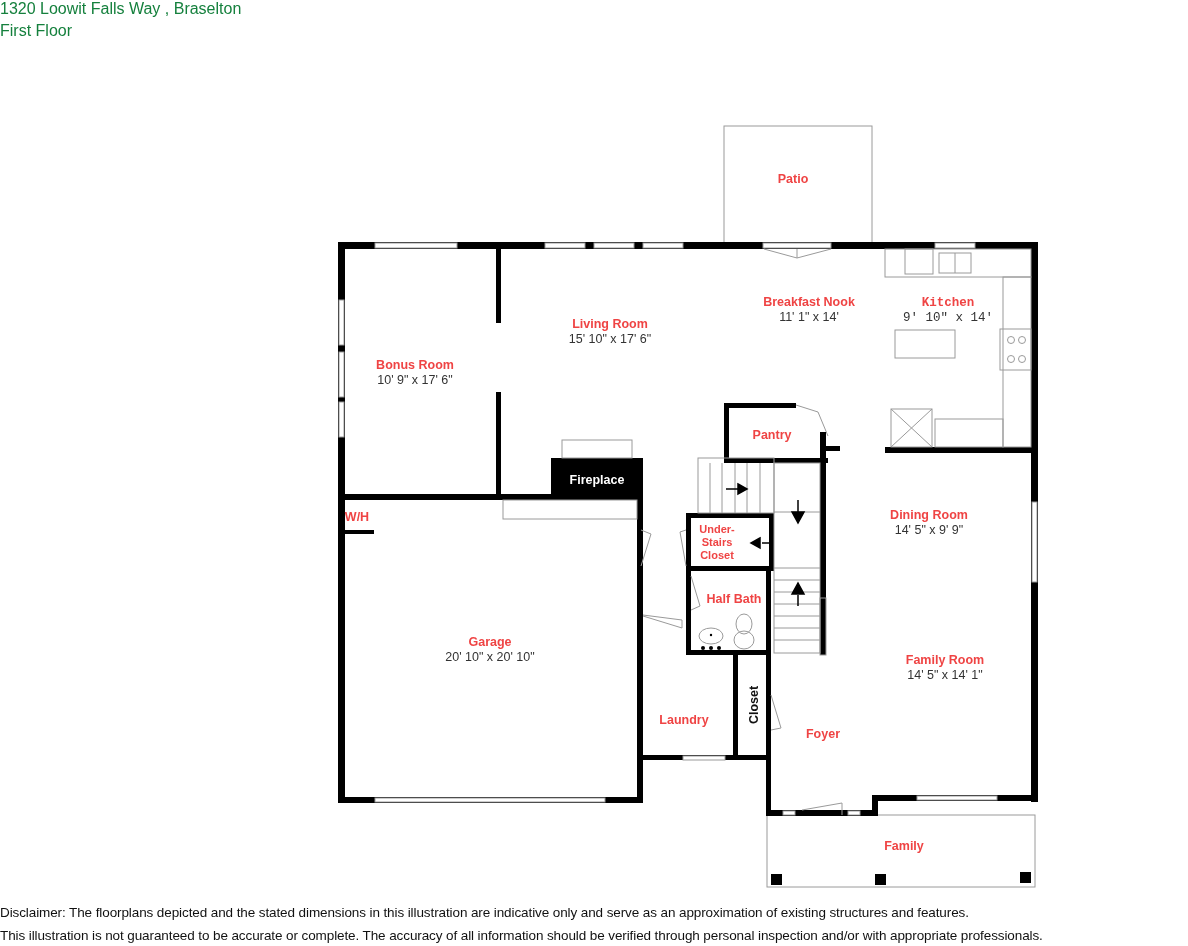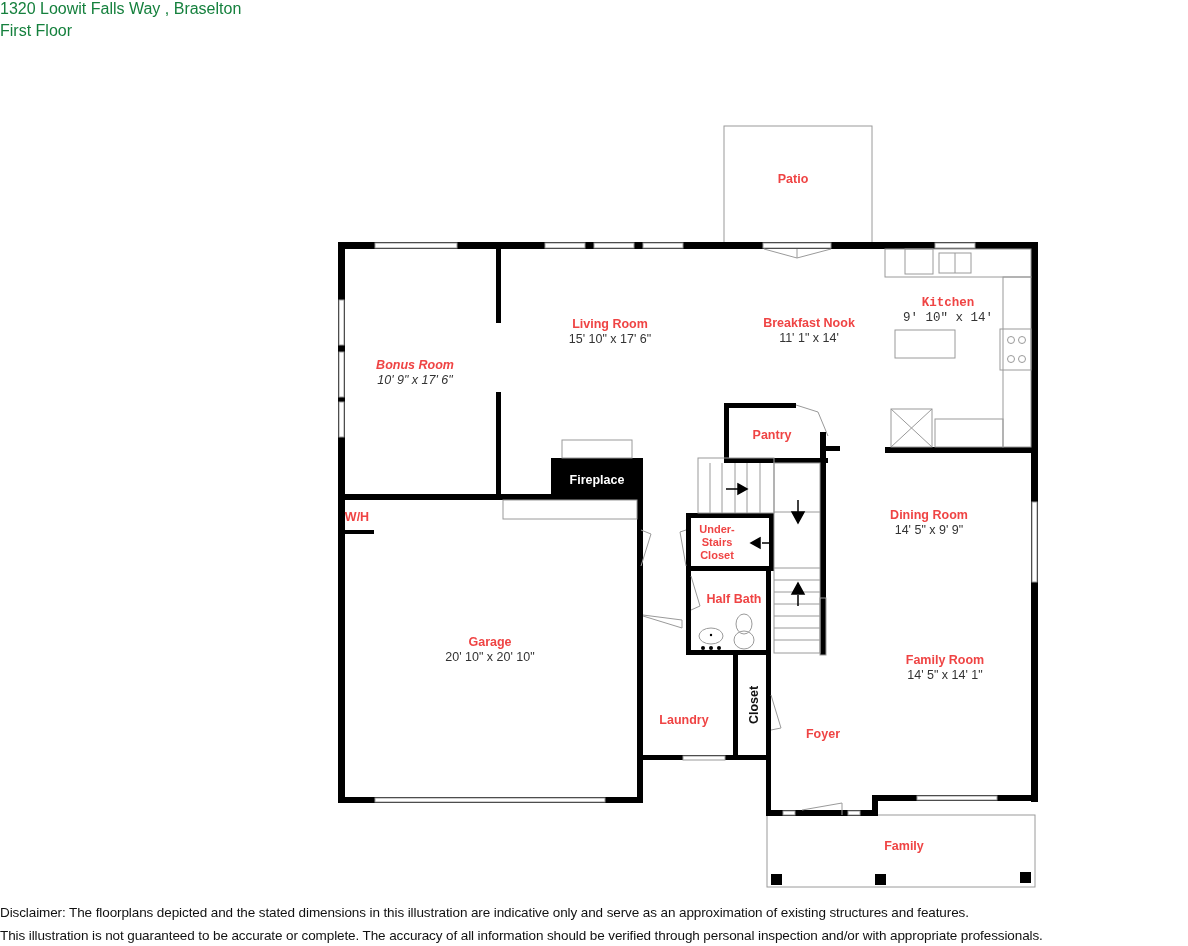--- a/index.html
+++ b/index.html
@@ -164,29 +164,29 @@
     <circle cx="711" cy="635" r="1.2"></circle>
     <circle cx="703" cy="648" r="2"></circle>
     <circle cx="711" cy="648" r="2"></circle>
     <circle cx="719" cy="648" r="2"></circle>
   </g>
 </svg>
 
 <div class="lbl" style="left:793px; top:172px;">
   <span class="n">Patio</span>
 </div>
-<div class="lbl" style="left:415px; top:358px;font-style:italic;">
+<div class="lbl" style="left:415px; top:358px;">
   <span class="n">Bonus Room</span>
   <span class="d">10' 9" x 17' 6"</span>
 </div>
 <div class="lbl" style="left:610px; top:317px;">
   <span class="n">Living Room</span>
   <span class="d">15' 10" x 17' 6"</span>
 </div>
-<div class="lbl" style="left:809px; top:316px;text-align:center;">
+<div class="lbl" style="left:809px; top:295px;text-align:center;">
   <span class="n">Breakfast Nook</span>
   <span class="d">11' 1" x 14'</span>
 </div>
 <div class="lbl" style="left:948px; top:296px;font-family:Liberation Mono, monospace;">
   <span class="n">Kitchen</span>
   <span class="d">9' 10" x 14'</span>
 </div>
 <div class="lbl" style="left:772px; top:428px;">
   <span class="n">Pantry</span>
 </div>

